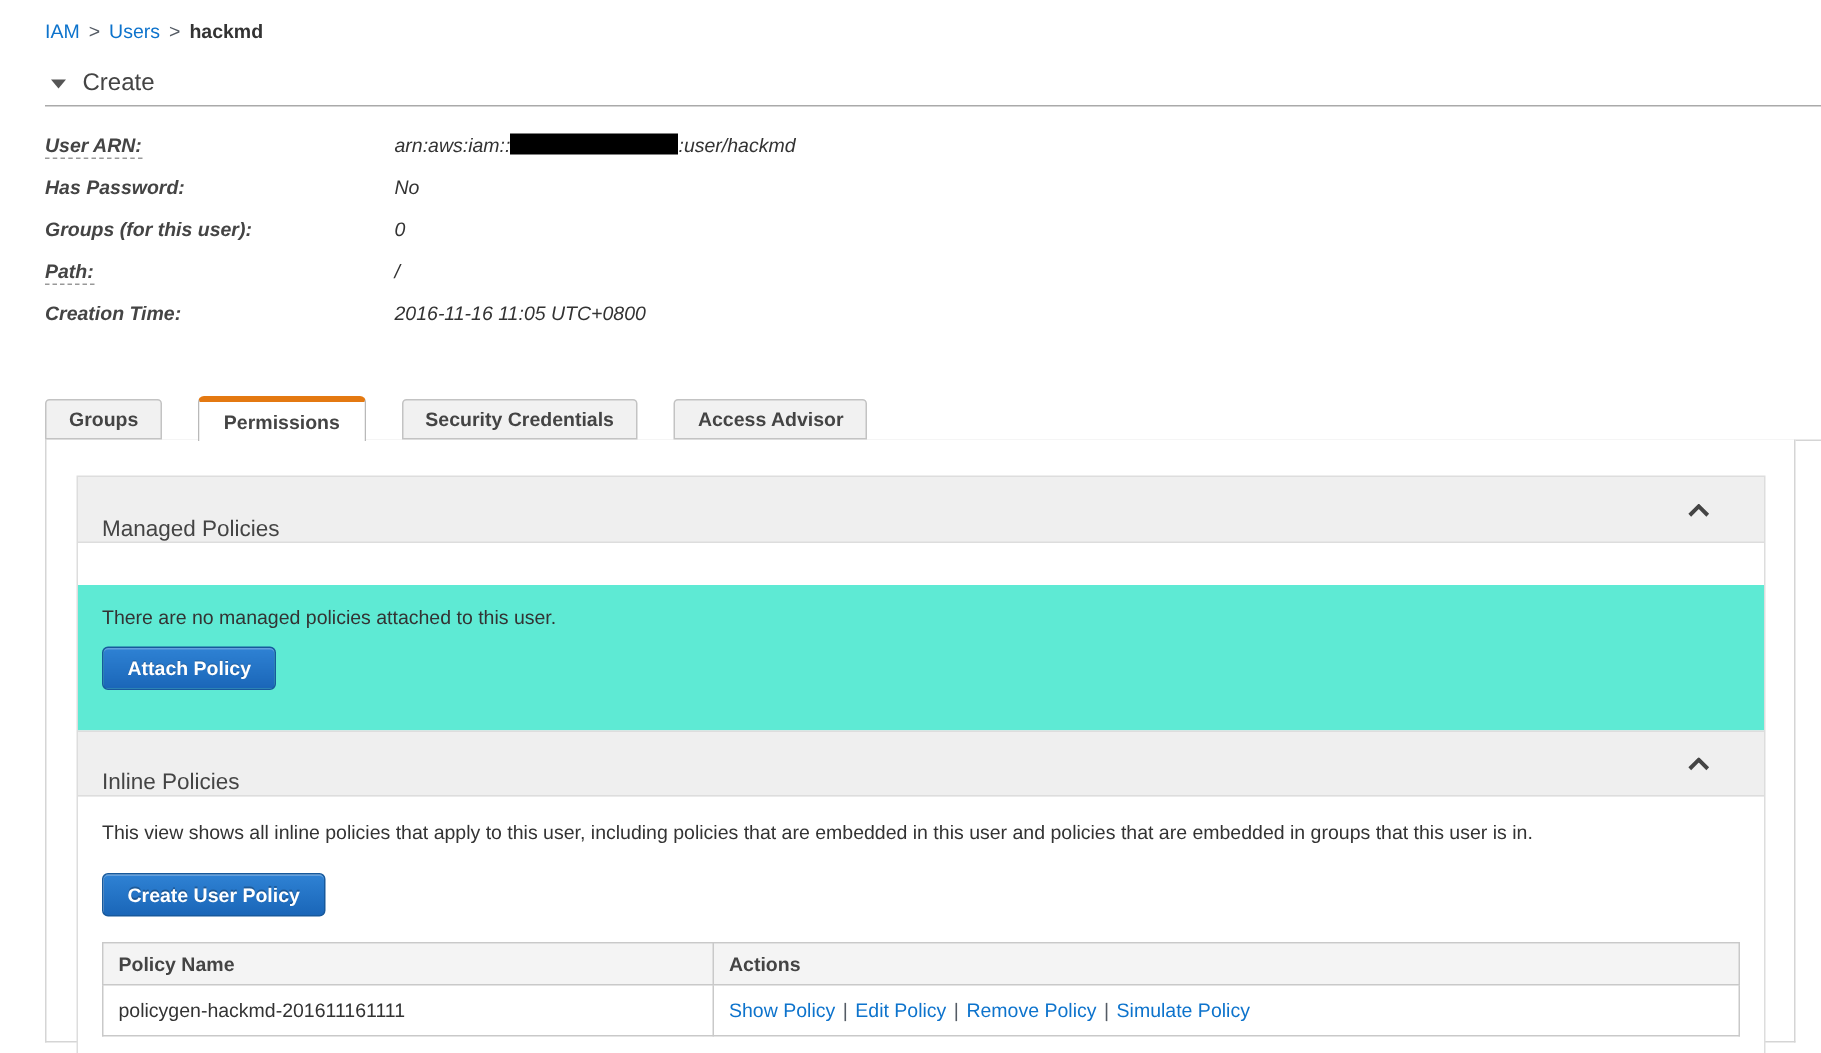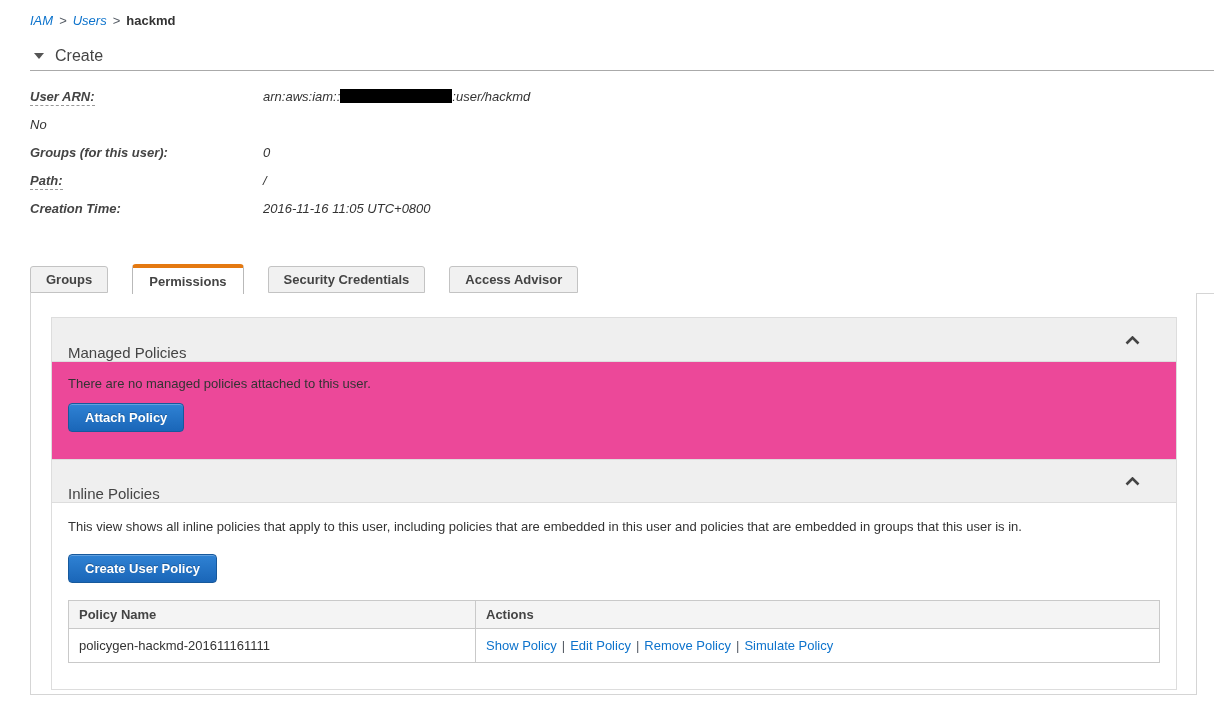--- a/index.html
+++ b/index.html
@@ -16,21 +16,21 @@
     background:#fff;
     overflow:hidden;
   }
 
   
   .breadcrumb {
     position:absolute; top:13px; left:30px;
     font-size:13px; color:#444;
   }
   .breadcrumb a {
-    color:#0d73cc; text-decoration:none; cursor:pointer;font-style:italic;
+    color:#0d73cc; text-decoration:none; cursor:pointer;
   }
   .breadcrumb .sep { color:#545b64; margin:0 6px; }
   .breadcrumb .current { font-weight:bold; color:#333; }
 
   
   .summary-header {
     position:absolute; top:47px; left:34px;
     display:flex; align-items:center; gap:11px;
     cursor:pointer;
   }
@@ -112,21 +112,21 @@
     padding:0 36px 0 16px;
     font-size:15px; color:#444;
     cursor:pointer;
   }
   .section-header.mid { border-top:1px solid #ddd; }
   .section-header { border-bottom:1px solid #ddd; }
   .chevron {
     position:absolute; right:36px; top:50%;
     margin-top:-4px; line-height:0; cursor:pointer;
   }
-  .sec-body-managed { padding:14px 16px 27px 16px; background:#ec4899; }
+  .sec-body-managed { padding:14px 16px 27px 16px; background:#5eead4;margin-top:28px; }
   .sec-body-inline { padding:16px 16px 26px 16px; background:#fff; }
   .body-text { color:#333; font-size:13px; }
 
   
   .aws-btn {
     display:inline-block;
     background:linear-gradient(#2f82d4, #1a66b8);
     border:1px solid #17599c;
     border-radius:4px;
     color:#fff; font-weight:bold; font-size:13px;
@@ -174,20 +174,21 @@
     <span class="summary-title">Create</span>
   </div>
   <div class="summary-rule"></div>
 
   <div class="fields">
     <div class="field-row">
       <span class="field-label"><span class="dashed">User ARN:</span></span>
       <span class="field-value"><span>arn:aws:iam::</span><span class="redacted"></span><span>:user/hackmd</span></span>
     </div>
     <div class="field-row">
+      <span class="field-label">Has Password:</span>
       <span class="field-value">No</span>
     </div>
     <div class="field-row">
       <span class="field-label">Groups (for this user):</span>
       <span class="field-value">0</span>
     </div>
     <div class="field-row">
       <span class="field-label"><span class="dashed">Path:</span></span>
       <span class="field-value">/</span>
     </div>

